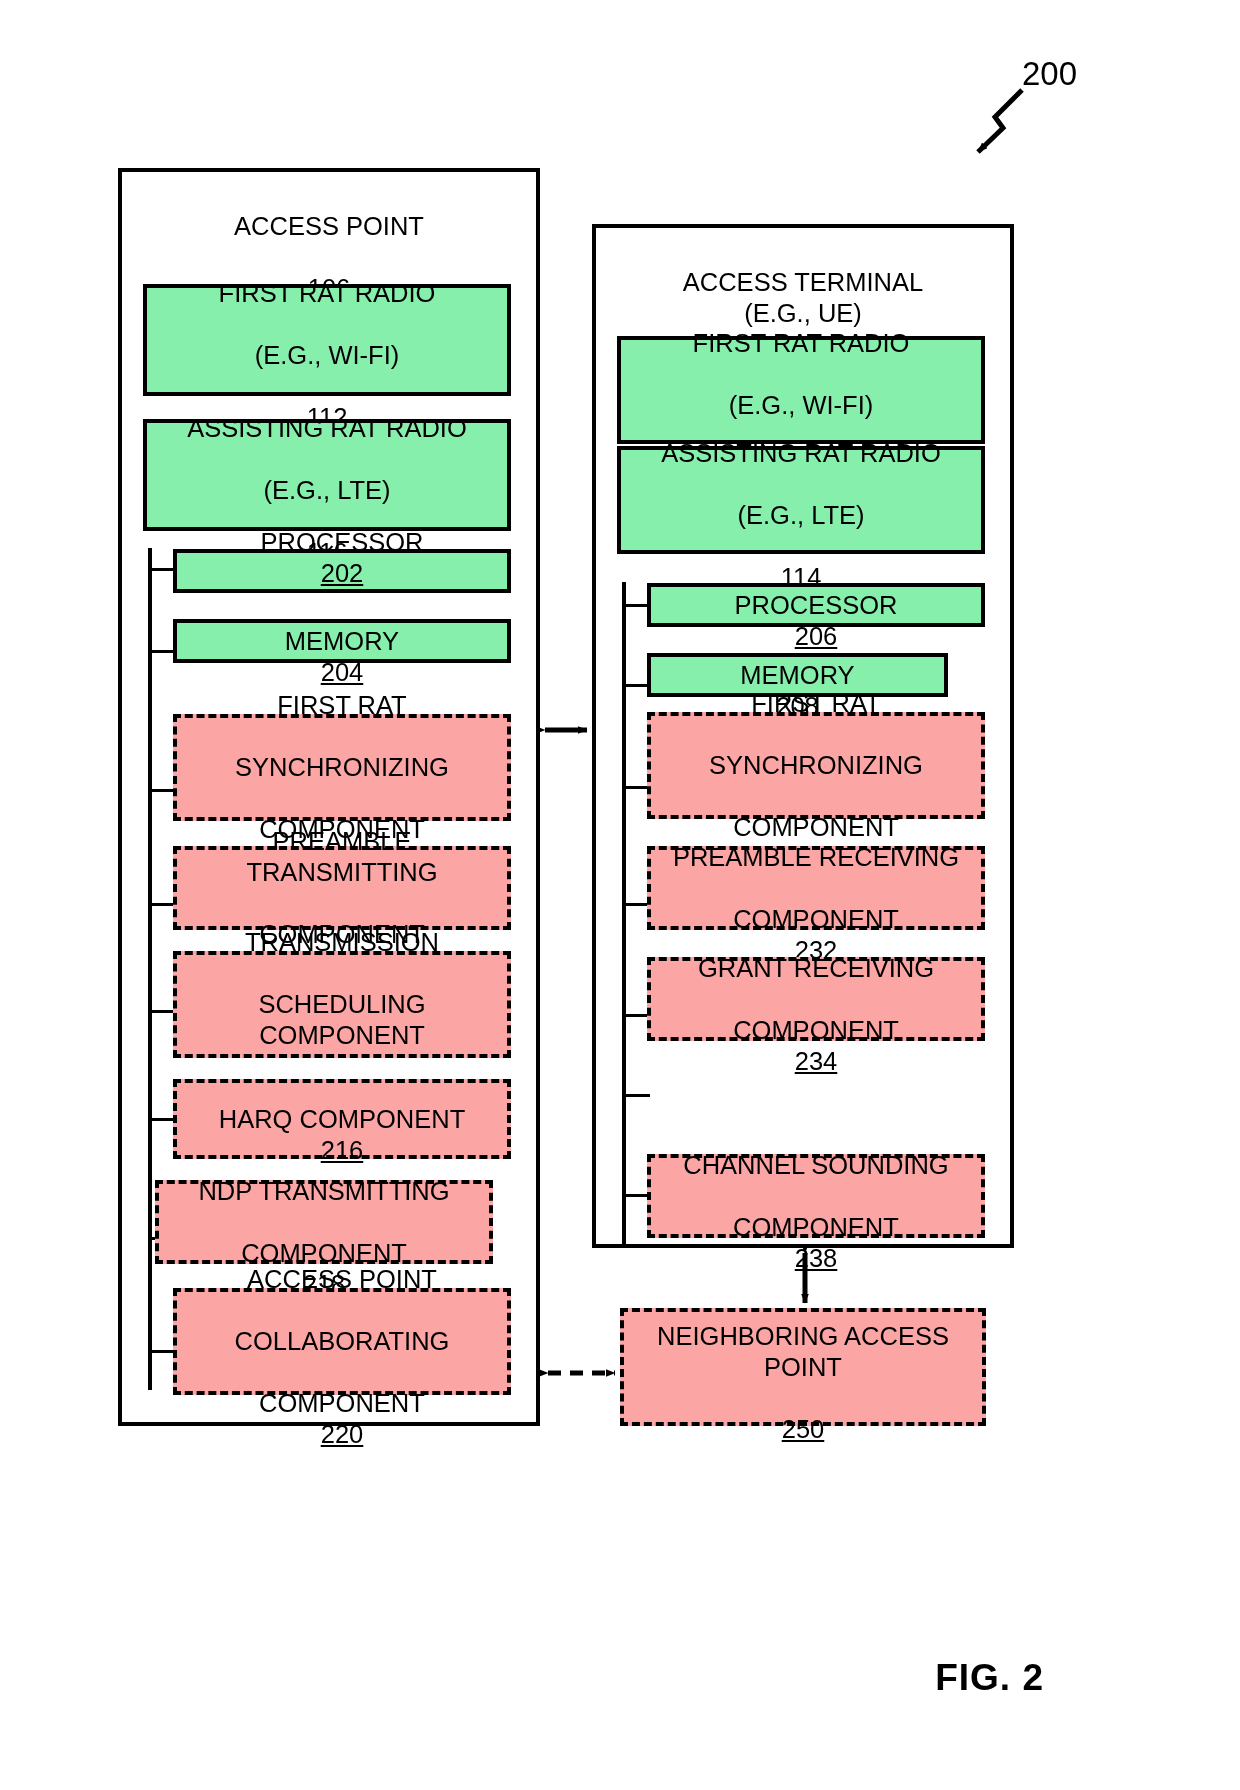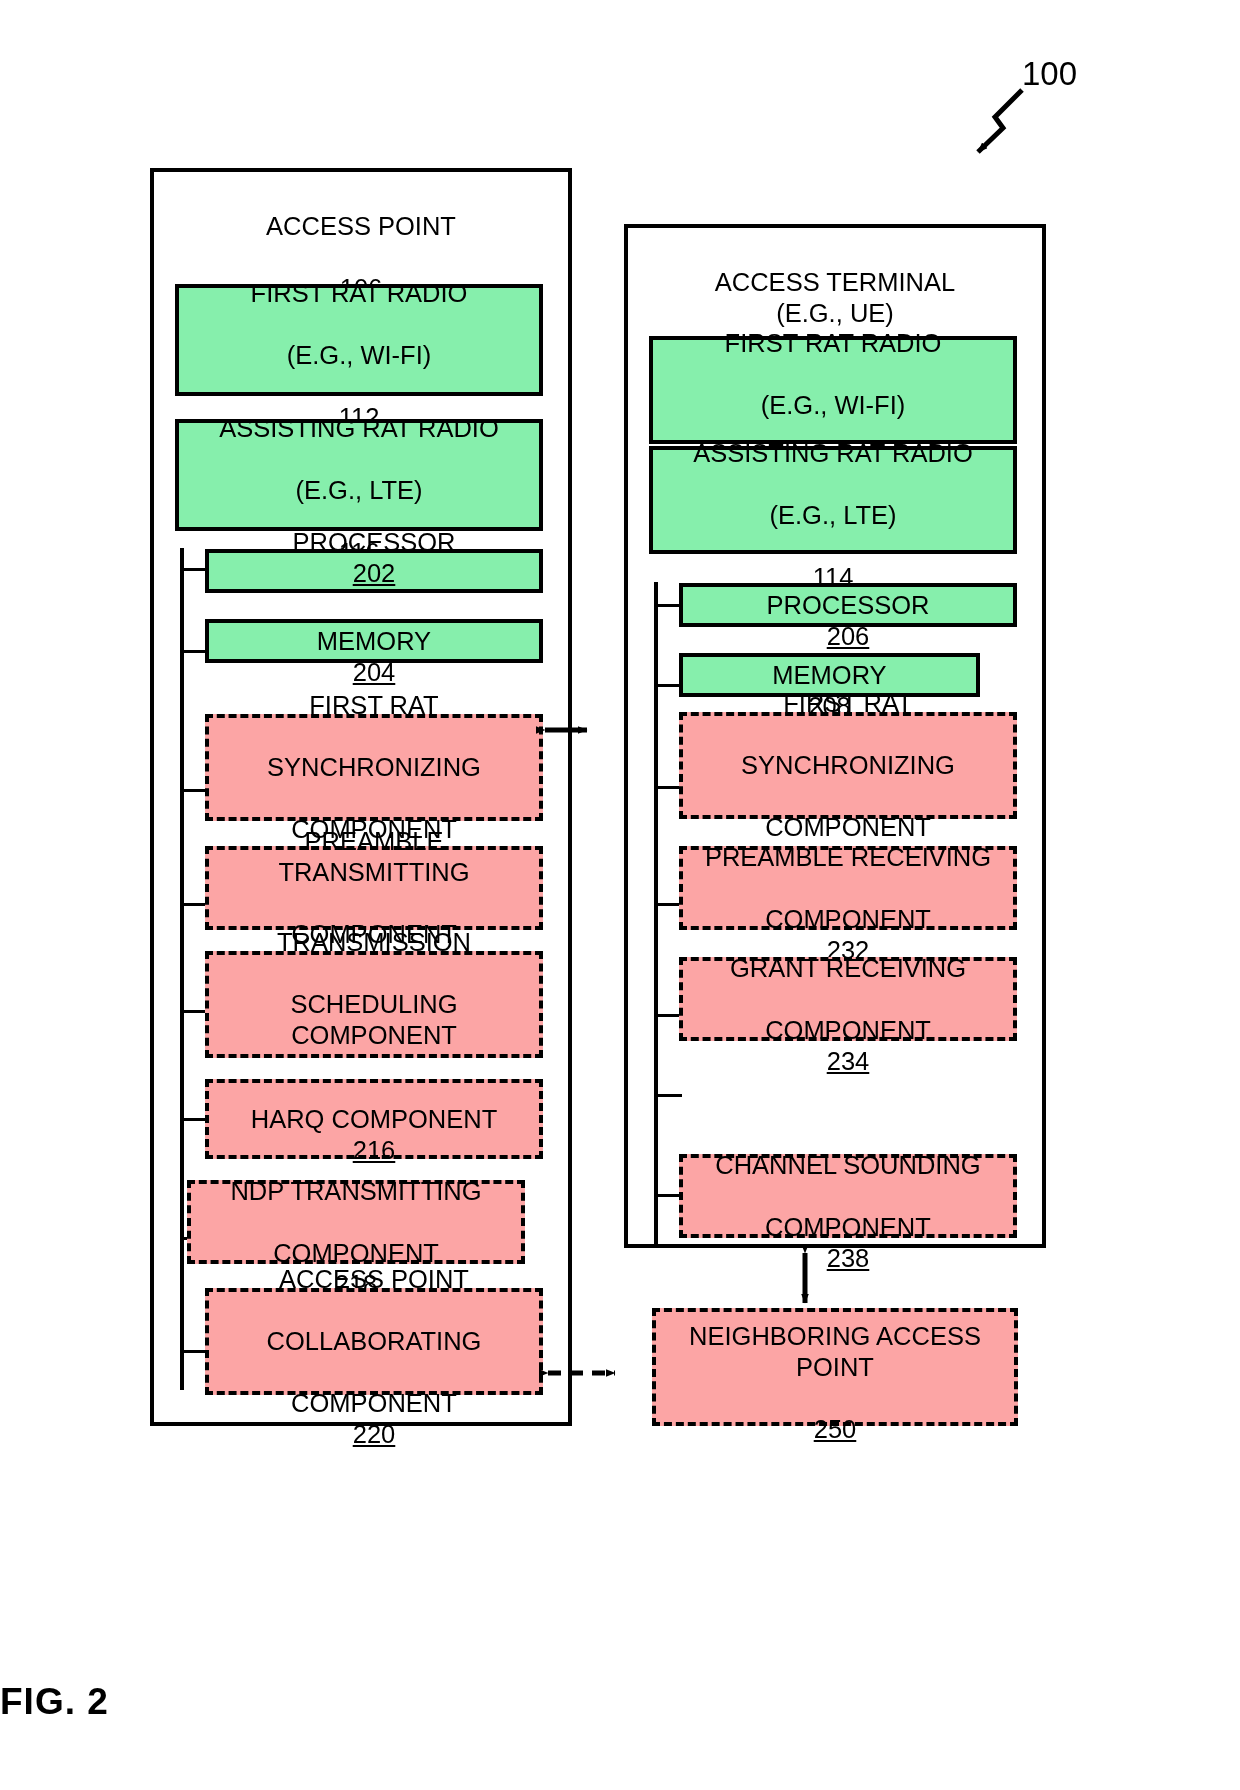--- a/index.html
+++ b/index.html
@@ -1,21 +1,21 @@
 <!DOCTYPE html>
 <html><head>
 <meta charset="utf-8">
 <style>
   html,body{margin:0;padding:0;background:#ffffff;}
   body{width:1240px;height:1790px;position:relative;overflow:hidden;
        font-family:"Liberation Sans", sans-serif; color:#000;}
   #stage{position:absolute;left:0;top:0;width:1240px;height:1790px;}
 
   
-  .abs{position:absolute;box-sizing:border-box;margin-left:32px;}
+  .abs{position:absolute;box-sizing:border-box;}
 
   
   .outer-box{
     border:4px solid #000;
     background:#fff;
   }
 
   
   .solid-box{
     border:4px solid #000000;
@@ -253,23 +253,23 @@
   <div class="abs stub" style="left:622px;top:1194px;width:28px;height:3px;"></div>
 
   <div class="abs dashed-box" style="left:620px;top:1308px;width:366px;height:118px;">
     <div class="boxtext">
       <span>NEIGHBORING ACCESS
 POINT</span><br>
       <span class="ref">250</span>
     </div>
   </div>
 
-  <div class="callout-num" style="left:1022px;top:55px;">100</div>
-
-  <div class="figcaption" style="left:0px;top:1657px;width:1044px;text-align:left;margin-top:24px;">FIG. 2</div>
+  <div class="callout-num" style="left:1022px;top:55px;">200</div>
+
+  <div class="figcaption" style="left:0px;top:1657px;width:1044px;text-align:right;">FIG. 2</div>
 
   <svg class="overlay" viewBox="0 0 1240 1790">
     <defs>
       <marker id="ah" markerWidth="12" markerHeight="12" refX="9.5" refY="4" orient="auto" markerUnits="userSpaceOnUse">
         <path d="M0,0 L10,4 L0,8 z" fill="#000"></path>
       </marker>
       <marker id="ah2" markerWidth="12" markerHeight="12" refX="9.5" refY="4" orient="auto" markerUnits="userSpaceOnUse">
         <path d="M0,0 L10,4 L0,8 z" fill="#000"></path>
       </marker>
     </defs>

